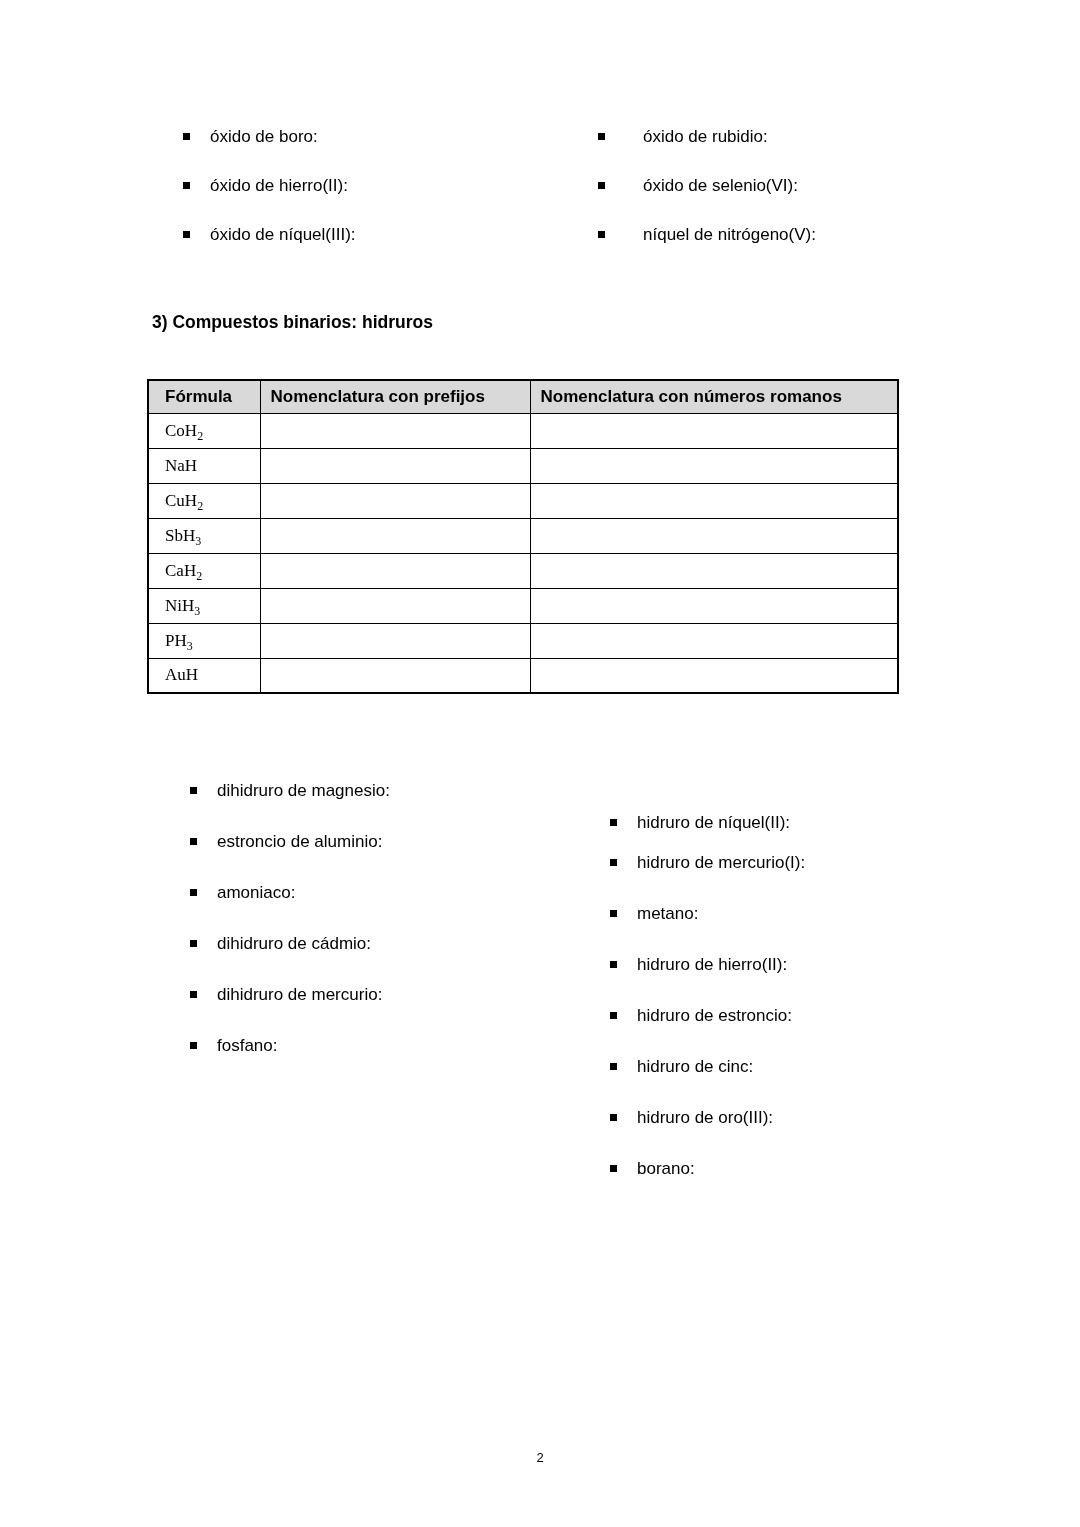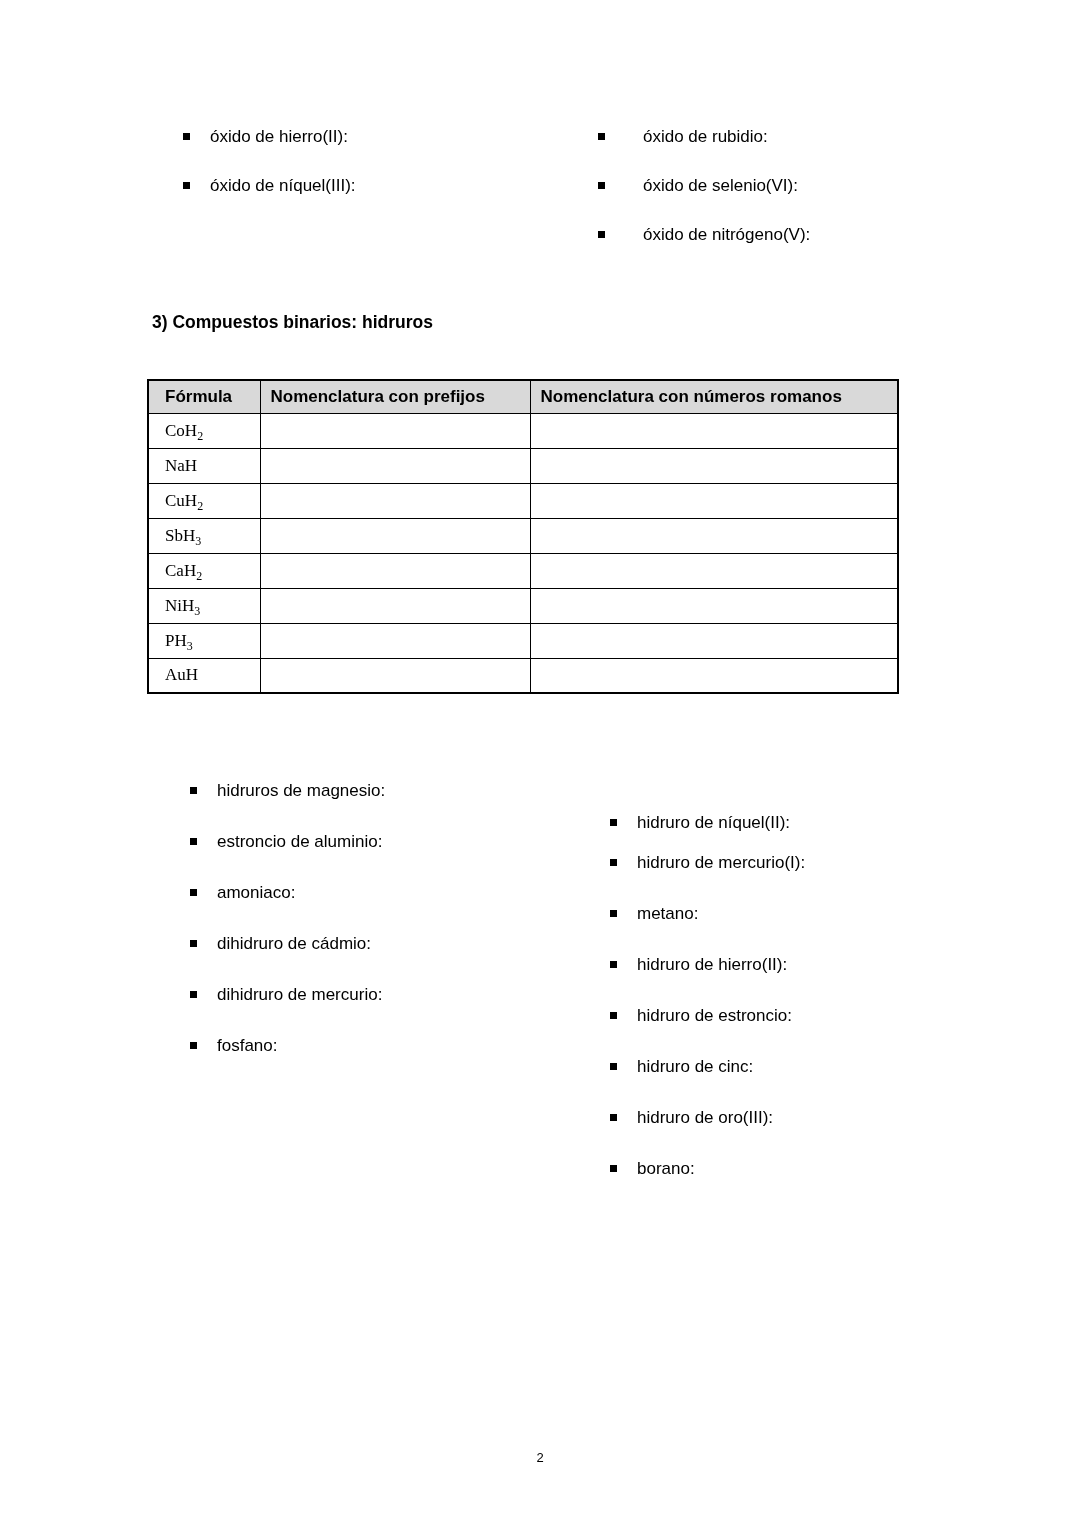--- a/index.html
+++ b/index.html
@@ -59,39 +59,43 @@
 </style>
 </head>
 <body>
 
 <div class="page">
 
   <section class="top-list">
     <div class="colL">
       <div class="bi">
         <span class="sq"></span>
+        <span class="bt">óxido de boro:</span>
+      </div>
+      <div class="bi">
+        <span class="sq"></span>
         <span class="bt">óxido de hierro(II):</span>
       </div>
       <div class="bi">
         <span class="sq"></span>
         <span class="bt">óxido de níquel(III):</span>
       </div>
     </div>
     <div class="colR">
       <div class="bi">
         <span class="sq"></span>
         <span class="bt">óxido de rubidio:</span>
       </div>
       <div class="bi">
         <span class="sq"></span>
         <span class="bt">óxido de selenio(VI):</span>
       </div>
       <div class="bi">
         <span class="sq"></span>
-        <span class="bt">óxido de nitrógeno(V):</span>
+        <span class="bt">níquel de nitrógeno(V):</span>
       </div>
     </div>
   </section>
 
   <h3 class="heading">3) Compuestos binarios: hidruros</h3>
 
   <div class="tbl-wrap">
     <table>
       <colgroup>
         <col class="c1">
@@ -147,21 +151,21 @@
           <td></td>
         </tr>
       </tbody>
     </table>
   </div>
 
   <section class="bot-list">
     <div class="colL">
       <div class="bi">
         <span class="sq"></span>
-        <span class="bt">hidruros de magnesio:</span>
+        <span class="bt">dihidruro de magnesio:</span>
       </div>
       <div class="bi">
         <span class="sq"></span>
         <span class="bt">estroncio de aluminio:</span>
       </div>
       <div class="bi">
         <span class="sq"></span>
         <span class="bt">amoniaco:</span>
       </div>
       <div class="bi">

